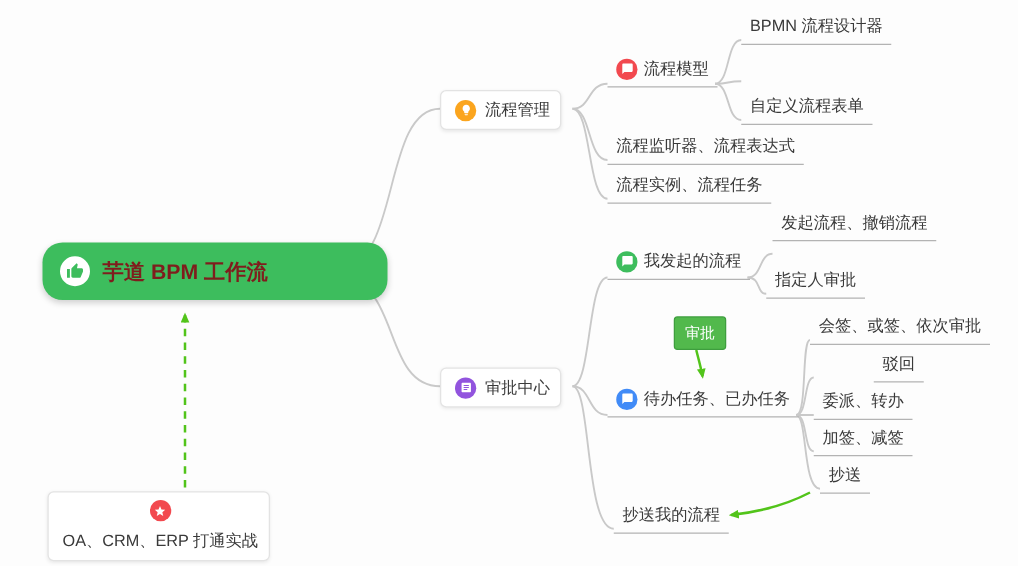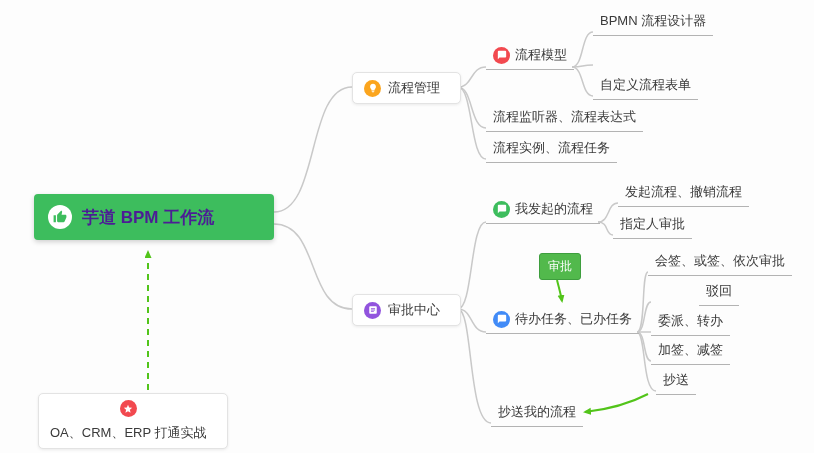--- a/index.html
+++ b/index.html
@@ -22,33 +22,33 @@
     white-space:nowrap; cursor:default;
   }
 
   
   .boxnode {
     position:absolute; z-index:2;
     display:flex; align-items:center; gap:7px;
     font-size:13px; color:#3a3a3a;
     background:#fff;
     border:1px solid #e3e3e3; border-radius:5px;
-    padding:6px 20px 6px 11px;
+    padding:6px 8px 6px 11px;
     box-shadow:0 1px 3px rgba(0,0,0,.08);
     white-space:nowrap;
   }
 
   .root-node {
     position:absolute; left:34px; top:194px; z-index:2;
-    width:240px; height:46px;
+    width:276px; height:46px;
     background:#3dbd5d;
-    border-radius:4px;
+    border-radius:16px;
     display:flex; align-items:center; gap:10px;
     padding:0 14px;
-    color:#4c1d95; font-size:17px; font-weight:bold;
+    color:#7f1d1d; font-size:17px; font-weight:bold;
     box-shadow:0 2px 5px rgba(0,0,0,.18);
     white-space:nowrap;
   }
   .root-icon {
     width:24px; height:24px; border-radius:50%;
     background:#fff; flex:0 0 auto;
     display:inline-flex; align-items:center; justify-content:center;
   }
   .root-icon svg { width:14px; height:14px; }
 
@@ -169,21 +169,21 @@
 
   <div class="leaf" style="left:486px; top:198px;">
     <span class="dot-icon green">
       <svg viewBox="0 0 24 24">
           <path fill="#fff" d="M20 2H4c-1.1 0-2 .9-2 2v18l4-4h14c1.1 0 2-.9 2-2V4c0-1.1-.9-2-2-2z"></path>
         </svg>
     </span>
     <span>我发起的流程</span>
   </div>
 
-  <div class="leaf" style="left:618px; top:181px;">
+  <div class="leaf" style="left:618px; top:167px;">
     <span>发起流程、撤销流程</span>
   </div>
   <div class="leaf" style="left:613px; top:213px;">
     <span>指定人审批</span>
   </div>
 
   <div class="badge">
     <span>审批</span>
   </div>
 

